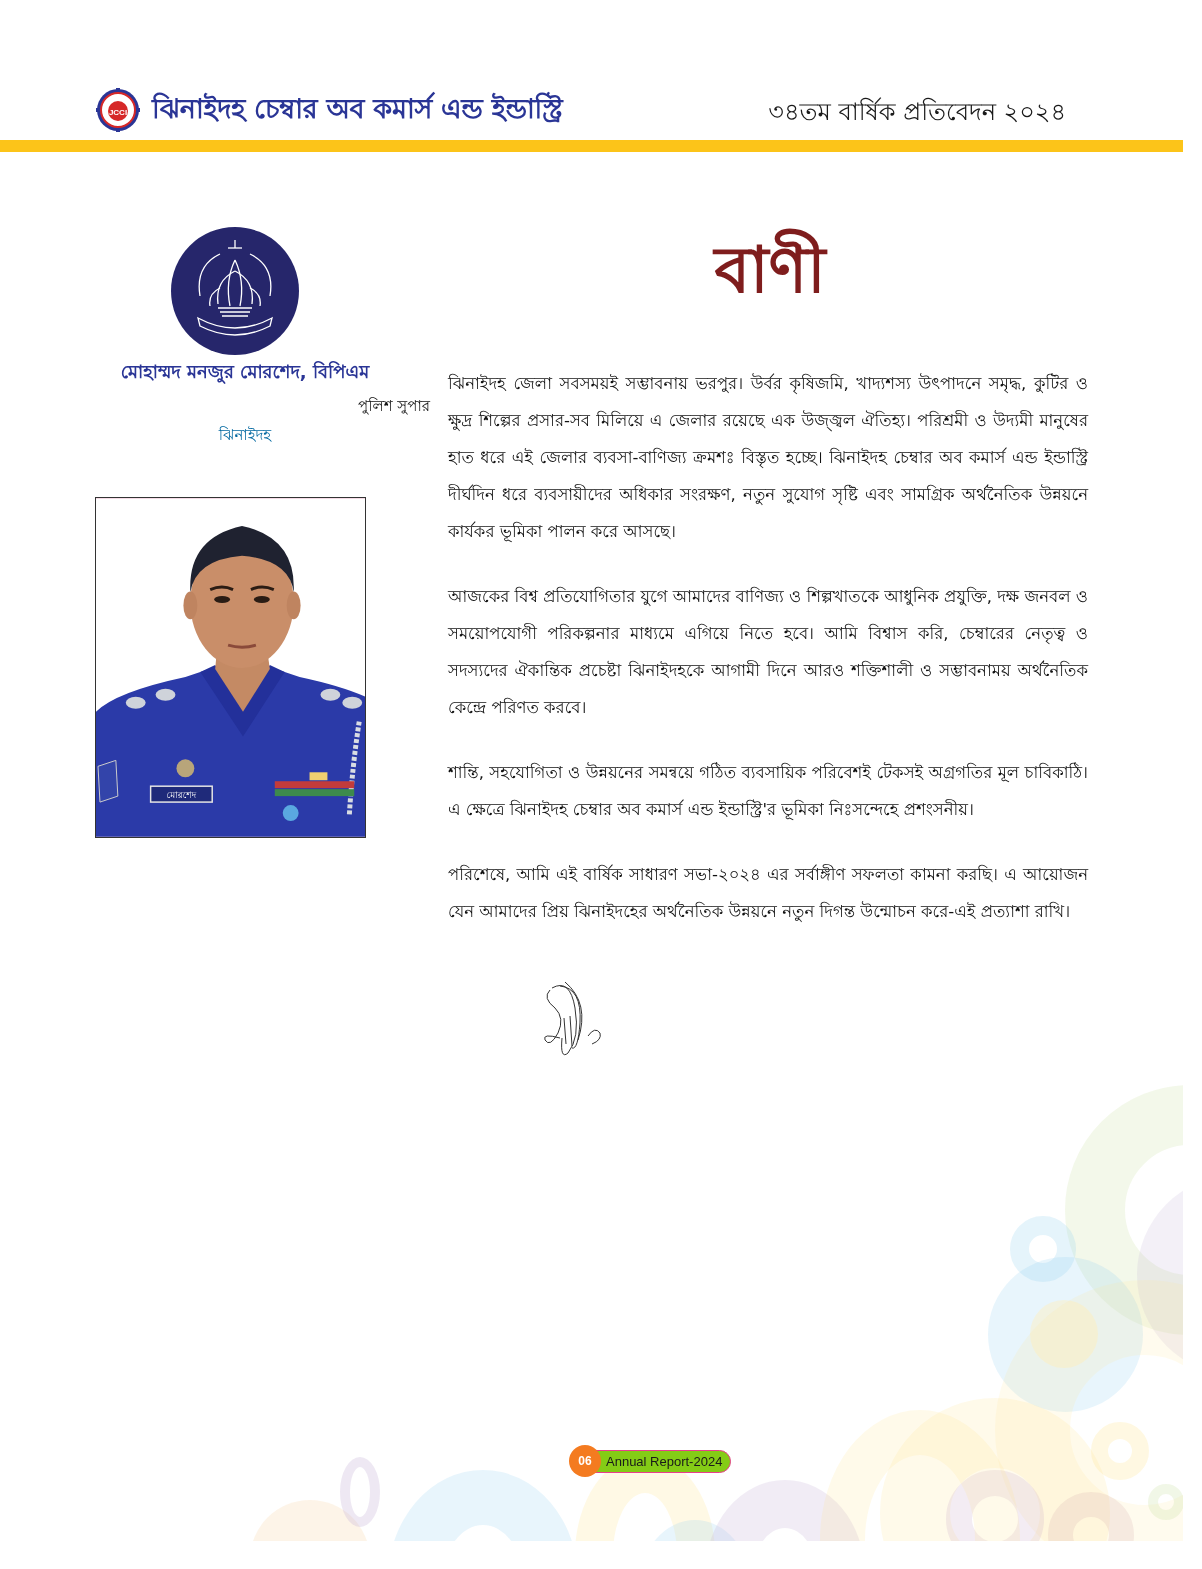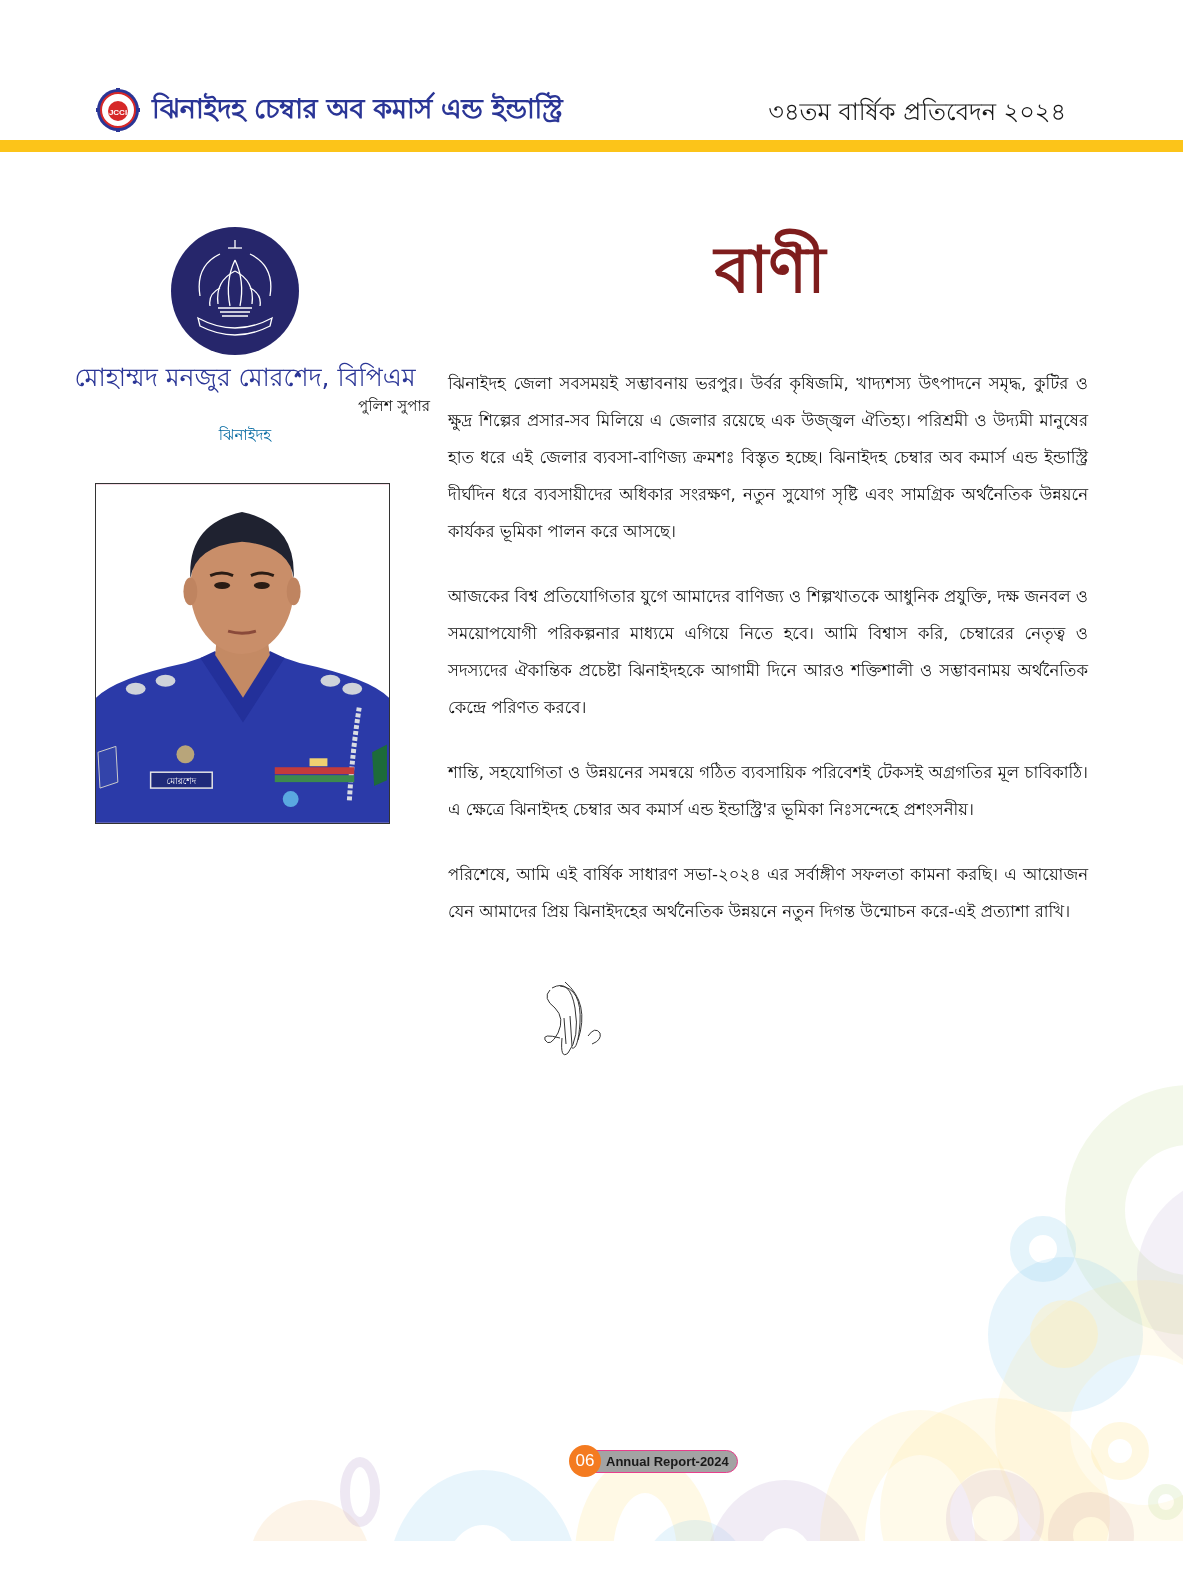--- a/index.html
+++ b/index.html
@@ -31,32 +31,32 @@
     .header-bar {
       position: absolute; left: 0; top: 140px; width: 1183px; height: 12px;
       background: #fcc419;
     }
     
     .emblem {
       position: absolute; left: 170px; top: 226px; width: 130px; height: 130px;
     }
     .person-name {
       position: absolute; left: 60px; width: 370px; top: 358px; text-align: center;
-      font-size: 25px; font-weight: normal; color: #2a3596; white-space: nowrap;
+      font-size: 18px; font-weight: bold; color: #2a3596; white-space: nowrap;
     }
     .person-role {
       position: absolute; left: 60px; width: 370px; top: 394px; text-align: right;
       font-size: 15px; color: #111;
     }
     .person-place {
       position: absolute; left: 60px; width: 370px; top: 423px; text-align: center;
       font-size: 15px; color: #0369a1;
     }
     .photo {
-      position: absolute; left: 95px; top: 483px; width: 295px; height: 341px;
+      position: absolute; left: 95px; top: 497px; width: 271px; height: 341px;
       border: 1px solid #333; box-sizing: border-box; background: #be185d; overflow: hidden;
     }
     
     .message-title {
       position: absolute; left: 660px; top: 225px; width: 220px; text-align: center;
       font-size: 64px; font-weight: bold; color: #7f1d1d; line-height: 90px;
     }
     .message-body {
       position: absolute; left: 448px; top: 365px; width: 640px;
       font-size: 16.5px; line-height: 37px; color: #111; text-align: justify;
@@ -69,28 +69,28 @@
       position: absolute; left: 380px; width: 380px; top: 1068px; text-align: center;
       font-size: 17px; font-weight: bold; color: #111; white-space: nowrap;
     }
     
     .footer {
       position: absolute; left: 569px; top: 1446px; height: 30px;
       display: flex; align-items: center;
     }
     .footer-num {
       width: 32px; height: 32px; border-radius: 50%; background: #f47b20; color: #fff;
-      font-weight: normal; font-size: 17px; display: flex; align-items: center;
+      font-weight: bold; font-size: 12px; display: flex; align-items: center;
       justify-content: center; position: relative; z-index: 2;
       font-family: "Liberation Sans", sans-serif;
     }
     .footer-label {
       margin-left: -10px; padding: 3px 8px 3px 14px; border: 1.5px solid #e83e8c;
-      border-radius: 0 14px 14px 0; font-size: 13px; font-weight: bold; color: #1a1a1a;
-      background: #a3a3a3; white-space: nowrap; font-family: "Liberation Sans", sans-serif;
+      border-radius: 0 14px 14px 0; font-size: 13px; font-weight: normal; color: #1a1a1a;
+      background: #84cc16; white-space: nowrap; font-family: "Liberation Sans", sans-serif;
     }
   </style>
 </head>
 <body>
 
 <div class="page-area">
 
   <div>
     <div class="deco" style="left:1065px;top:1085px;width:250px;height:250px;border:60px solid rgba(200,225,160,0.22);"></div>
     <div class="deco" style="left:1137px;top:1175px;width:200px;height:200px;background:rgba(190,170,210,0.18);"></div>

